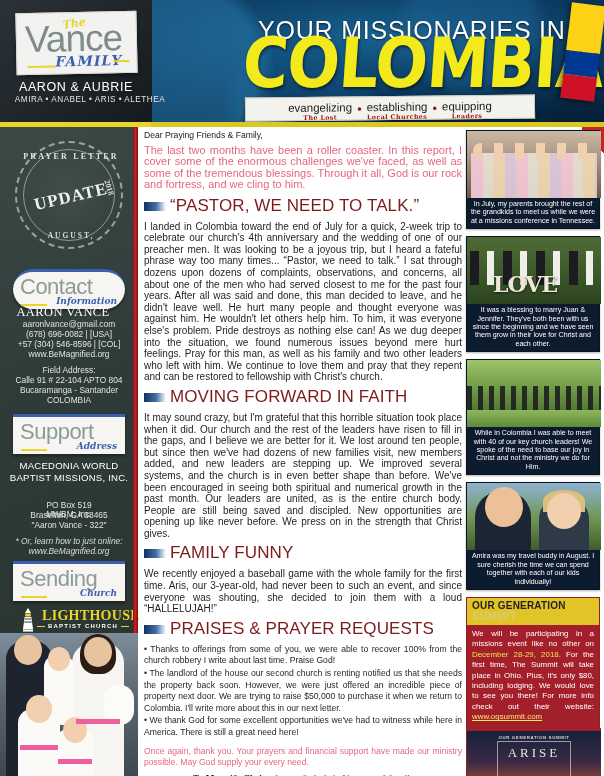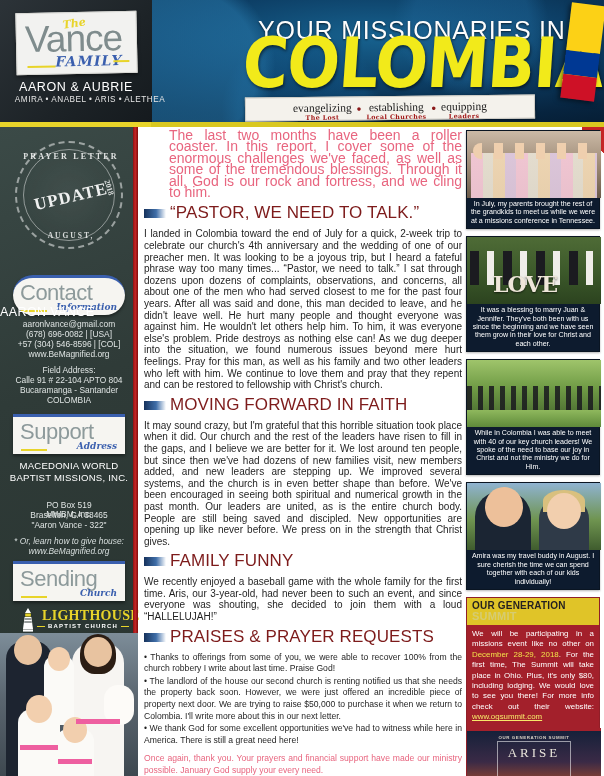--- a/index.html
+++ b/index.html
@@ -92,21 +92,21 @@
   .flag .fr{height:25%; background:#ce1126;}
 
   .tagline{
     position:absolute; left:245px; top:96px; width:290px; height:24px;
     background:#f4f2ec; border:1px solid #cfcdc6;
     box-shadow:0 1px 3px rgba(0,0,0,.5);
     display:flex; align-items:center; justify-content:center; gap:5px;
     transform:rotate(-0.6deg);
   }
   .tg-word{ display:flex; flex-direction:column; align-items:center; line-height:1; }
-  .tg-main{ font-size:11.5px; color:#1b1b1b; font-family:Liberation Serif, serif;margin-top:6px; }
+  .tg-main{ font-size:11.5px; color:#1b1b1b; font-family:Liberation Sans, sans-serif;margin-top:6px; }
   .tg-sub{ font-size:6.3px; color:#a11818; font-family:"DejaVu Serif", serif;
            font-weight:bold; letter-spacing:.4px; margin-top:1px; }
   .tg-dot{ font-size:13px; color:#8b1a1a; }
 
   .hdr-rule{
     position:absolute; left:0; top:122px; width:604px; height:5px;
     background:linear-gradient(90deg,#e8d42a 0 25%, #d9c820 25% 100%);
   }
 
   
@@ -161,22 +161,22 @@
     font-size:22px; line-height:22px; color:#8d9a9b; letter-spacing:-.5px;
   }
   .wcard .wc-sub{
     position:absolute; right:8px; top:24px;
     font-family:"DejaVu Serif", serif; font-style:italic; font-weight:bold;
     font-size:9px; color:#3a5fae;
   }
   .wcard .wc-line{ position:absolute; left:8px; top:32px; width:26px; height:2px; background:#e8d42a;}
 
   .sb-name{
-    position:absolute; width:126px; 
-    color:#ffffff; font-size:12.5px; letter-spacing:.4px;
+    position:absolute; width:126px; text-align:center;
+    color:#ffffff; font-size:12.5px; letter-spacing:.4px;font-family:Liberation Serif, serif;
   }
   .sb-lines{
     position:absolute; left:4px; width:130px; text-align:center;
     color:#dfe4e3; font-size:8.4px; line-height:11px;
   }
   .sb-lines.strong{ color:#fff; font-size:9.6px; line-height:12px; letter-spacing:.2px;}
   .sb-lines.ital{ font-style:italic; color:#d7dedd; }
 
   .lh-logo{
     position:absolute; left:14px; width:112px; height:26px;
@@ -230,23 +230,22 @@
   .fp-baby{ position:absolute; left:104px; top:52px; width:30px; height:40px;
       background:#fdfbf8; border-radius:14px;}
   .fp-sash{ position:absolute; background:#ee5fa0; height:5px; }
 
   
   .main{
     position:absolute; left:144px; top:130px; width:318px;
   }
   .salut{ font-size:8.6px; color:#1a1a1a; margin-bottom:5px; }
   .intro{
-    font-size:14px; color:#e8657f; line-height:11.4px; text-align:justify;
+    font-size:11px; color:#e8657f; line-height:11.4px; text-align:justify;
     margin-bottom:6px;
-    margin-left:25px;
   }
   .sec-head{
     position:relative; margin:5px 0 4px 0; height:20px;
   }
   .sec-bar{
     position:absolute; left:0; top:5px; width:22px; height:9px;
     background:linear-gradient(90deg,#16325c 0%,#3f6ea8 55%,rgba(255,255,255,0) 100%);
   }
   .sec-title{
     position:absolute; left:26px; top:-1px;
@@ -395,21 +394,21 @@
   <div class="sidebar">
 
     <div class="seal">
       <div class="seal-inner"></div>
       <div class="seal-txt-top">PRAYER LETTER</div>
       <div class="seal-update">UPDATE</div>
       <div class="seal-txt-bot">AUGUST,</div>
       <div class="seal-year">2018</div>
     </div>
 
-    <div class="wcard" style="top:148px;border-radius:20px;">
+    <div class="wcard" style="top:142px;border-radius:20px;">
       <div class="wc-main">Contact</div>
       <div class="wc-sub">Information</div>
       <div class="wc-line"></div>
     </div>
     <div class="sb-name" style="top:178px;">AARON VANCE</div>
     <div class="sb-lines" style="top:192px;">aaronlvance@gmail.com</div>
     <div class="sb-lines" style="top:202px;">(678) 696-0082 | [USA]</div>
     <div class="sb-lines" style="top:212px;">+57 (304) 546-8596 | [COL]</div>
     <div class="sb-lines" style="top:222px;">www.BeMagnified.org</div>
     <div class="sb-lines" style="top:238px;">Field Address:</div>
@@ -421,21 +420,21 @@
       <div class="wc-main">Support</div>
       <div class="wc-sub">Address</div>
       <div class="wc-line"></div>
     </div>
     <div class="sb-lines strong" style="top:333px;">MACEDONIA WORLD</div>
     <div class="sb-lines strong" style="top:345px;">BAPTIST MISSIONS, INC.</div>
     <div class="sb-lines" style="top:382px;">MWBM, Inc.</div>
     <div class="sb-lines" style="top:373px;">PO Box 519</div>
     <div class="sb-lines" style="top:383px;">Braselton, GA 38465</div>
     <div class="sb-lines" style="top:393px;">"Aaron Vance - 322"</div>
-    <div class="sb-lines ital" style="top:409px;">* Or, learn how to give house:</div>
+    <div class="sb-lines ital" style="top:409px;">* Or, learn how to just online:</div>
     <div class="sb-lines ital" style="top:419px;">www.BeMagnified.org</div>
 
     <div class="wcard" style="top:434px;">
       <div class="wc-main">Sending</div>
       <div class="wc-sub">Church</div>
       <div class="wc-line"></div>
     </div>
 
     <div class="lh-logo" style="top:481px;">
       <div class="lh-icon">
@@ -469,20 +468,21 @@
     <div class="fp-k2"></div>
     <div class="fp-k2h"></div>
     <div class="fp-k3"></div>
     <div class="fp-k3h"></div>
     <div class="fp-sash" style="left:20px; top:112px; width:38px;"></div>
     <div class="fp-sash" style="left:58px; top:126px; width:34px;"></div>
     <div class="fp-sash" style="left:76px; top:86px; width:44px;"></div>
   </div>
 
   <div class="main">
+    <div class="salut">Dear Praying Friends &amp; Family,</div>
     <div class="intro">The last two months have been a roller coaster. In this report, I cover some of the enormous challenges we've faced, as well as some of the tremendous blessings. Through it all, God is our rock and fortress, and we cling to him.</div>
 
     <div class="sec-head">
       <span class="sec-bar"></span>
       <span class="sec-title">“PASTOR, WE NEED TO TALK.”</span>
     </div>
     <div class="body-p">I landed in Colombia toward the end of July for a quick, 2-week trip to celebrate our church's 4th anniversary and the wedding of one of our preacher men. It was looking to be a joyous trip, but I heard a fateful phrase way too many times... “Pastor, we need to talk.” I sat through dozens upon dozens of complaints, observations, and concerns, all about one of the men who had served closest to me for the past four years. After all was said and done, this man decided to leave, and he didn't leave well. He hurt many people and thought everyone was against him. He wouldn't let others help him. To him, it was everyone else's problem. Pride destroys as nothing else can! As we dug deeper into the situation, we found numerous issues beyond mere hurt feelings. Pray for this man, as well as his family and two other leaders who left with him. We continue to love them and pray that they repent and can be restored to fellowship with Christ's church.</div>
 
     <div class="sec-head">
       <span class="sec-bar"></span>
@@ -499,21 +499,21 @@
     <div class="sec-head">
       <span class="sec-bar"></span>
       <span class="sec-title">PRAISES &amp; PRAYER REQUESTS</span>
     </div>
     <div class="bullets">
       <p>• Thanks to offerings from some of you, we were able to recover 100% from the church robbery I write about last time. Praise God!</p>
       <p>• The landlord of the house our second church is renting notified us that she needs the property back soon. However, we were just offered an incredible piece of property next door. We are trying to raise $50,000 to purchase it when we return to Colombia. I'll write more about this in our next letter.</p>
       <p>• We thank God for some excellent opportunities we've had to witness while here in America. There is still a great need here!</p>
     </div>
 
-    <div class="closing">Once again, thank you. Your prayers and financial support have made our ministry possible. January God supply your every need.</div>
+    <div class="closing">Once again, thank you. Your prayers and financial support have made our ministry possible. May God supply your every need.</div>
     <div class="sign">
       <span class="s1">To Magnify Christ,</span>
       <span class="s2">Aaron &amp; Aubrie Vance and family</span>
     </div>
   </div>
 
   <div class="rside">
 
     <div class="pbox">
       <div class="pimg ph1"></div>

